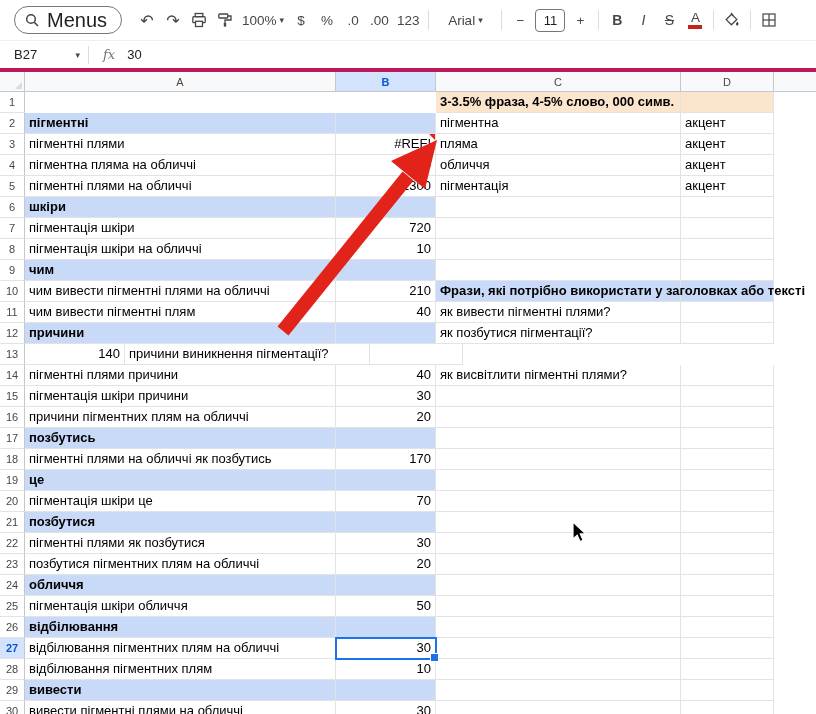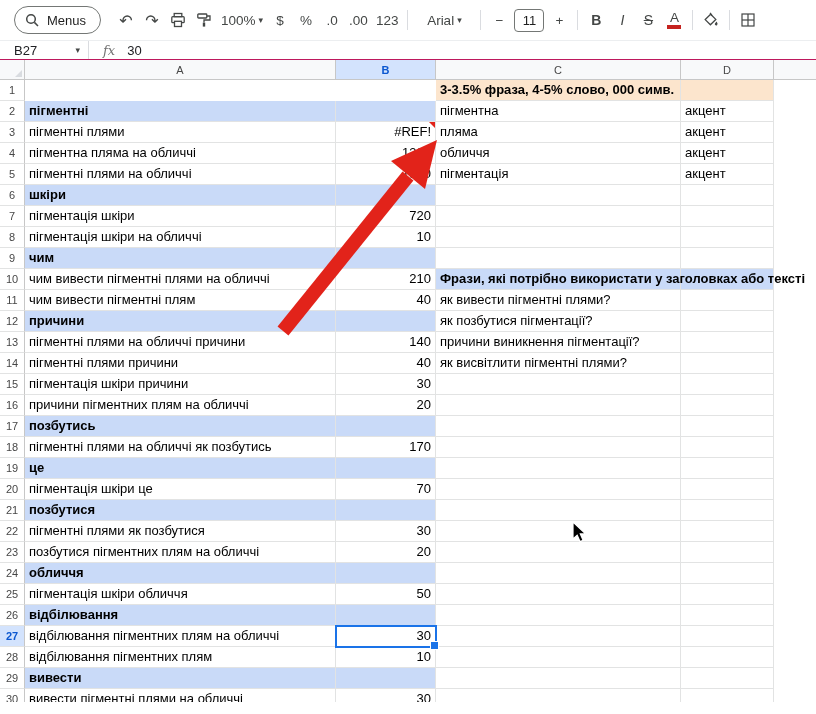--- a/index.html
+++ b/index.html
@@ -3,39 +3,39 @@
 <meta charset="utf-8">
 <style>
   * { margin:0; padding:0; box-sizing:border-box; }
   body { width:816px; height:714px; overflow:hidden; background:#fff;
          font-family:"Liberation Sans", sans-serif; }
   .app { position:relative; width:816px; height:714px; overflow:hidden; background:#fff; }
 
   
   .toolbar { height:40px; display:flex; align-items:center; padding:0 6px 0 14px; background:#fff; }
   .menus-pill { display:flex; align-items:center; gap:8px; height:28px; padding:0 14px 0 10px;
-                border:1px solid #747775; border-radius:14px; font-size:13px; color:#1f1f1f;
+                border:1px solid #747775; border-radius:14px; font-size:20px; color:#1f1f1f;
                 margin-right:12px; cursor:pointer; }
   .tbtn { height:28px; min-width:26px; padding:0 4px; display:flex; align-items:center;
           justify-content:center; font-size:13.5px; color:#444746; border-radius:4px; cursor:pointer; }
   .tbtn.glyph { font-size:16px; }
   .wide { gap:3px; }
   .caret { font-size:9px; color:#444746; }
   .sep { width:1px; height:20px; background:#dadce0; margin:0 5px; flex:none; }
   .size-box { width:30px; height:23px; border:1px solid #747775; border-radius:4px; display:flex;
               align-items:center; justify-content:center; font-size:13px; color:#1f1f1f; margin:0 2px; }
   .bold-ic { font-weight:bold; font-size:14px; }
   .italic-ic { font-style:italic; font-size:14px; }
   .strike-ic { text-decoration:line-through; font-size:14px; }
   .tc { display:flex; flex-direction:column; align-items:center; line-height:13px; }
   .tc .bar { width:14px; height:4px; background:#c5221f; margin-top:1px; }
 
   
-  .fbar { height:20px; display:flex; align-items:center; border-top:1px solid #eceef0;
-          border-bottom:1px solid #be185d; font-size:13px; color:#202124; background:#fff; }
+  .fbar { height:32px; display:flex; align-items:center; border-top:1px solid #eceef0;
+          border-bottom:4px solid #be185d; font-size:13px; color:#202124; background:#fff; }
   .namebox { width:88px; display:flex; align-items:center; justify-content:space-between;
              padding:0 8px 0 14px; cursor:pointer; }
   .vsep { width:1px; height:18px; background:#dadce0; }
   .fx { font-family:"DejaVu Serif", serif; font-style:italic; color:#737373; margin:0 12px 0 14px; }
 
   
   .hdr { display:flex; height:20px; background:#f8f9fa; font-size:11px; color:#474747; }
   .corner { width:25px; height:20px; border-right:1px solid #c7c7c7; border-bottom:1px solid #c7c7c7;
             background:#f8f9fa; position:relative; flex:none; }
   .corner::after { content:""; position:absolute; right:2px; bottom:2px;
@@ -283,21 +283,20 @@
         <div class="row">
           <div class="row-num">12</div>
           <div class="cell a s-section">причини</div>
           <div class="cell b s-section"></div>
           <div class="cell c">як позбутися пігментації?</div>
           <div class="cell d"></div>
           <div class="cell fill"></div>
         </div>
         <div class="row">
           <div class="row-num">13</div>
-          <div class="cell a">пігментні плями на обличчі причини</div>
           <div class="cell b">140</div>
           <div class="cell c">причини виникнення пігментації?</div>
           <div class="cell d"></div>
           <div class="cell fill"></div>
         </div>
         <div class="row">
           <div class="row-num">14</div>
           <div class="cell a">пігментні плями причини</div>
           <div class="cell b">40</div>
           <div class="cell c">як висвітлити пігментні плями?</div>

